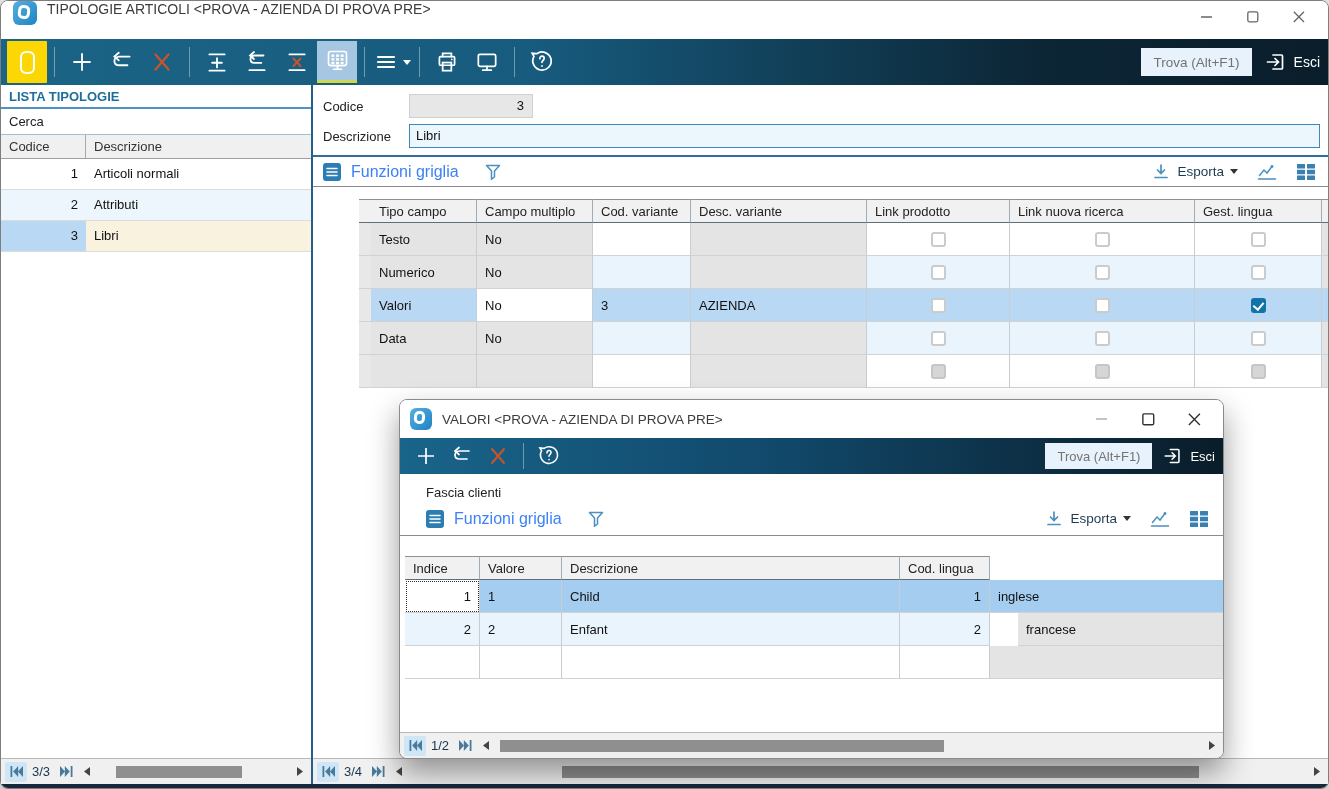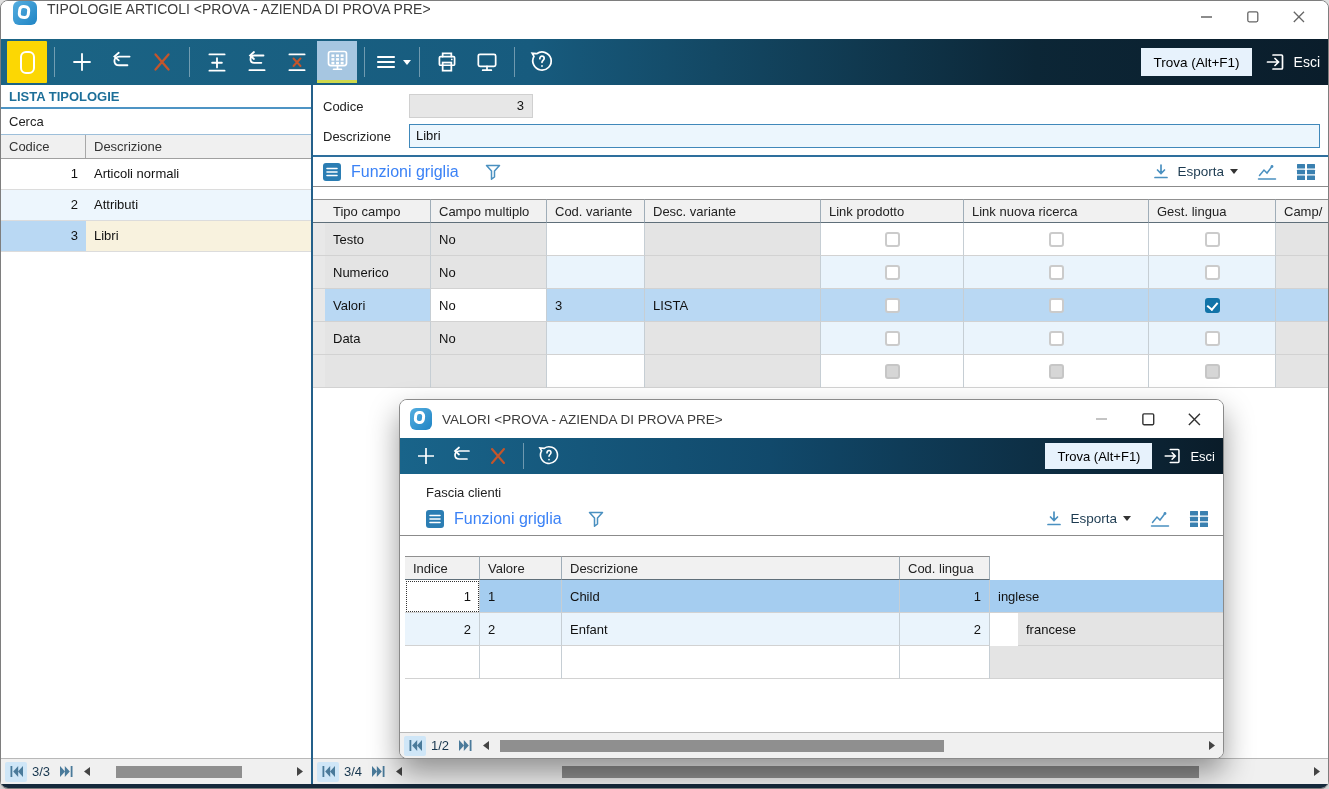--- a/index.html
+++ b/index.html
@@ -15,21 +15,21 @@
   .wbtn { width:46px; height:32px; display:flex; align-items:center; justify-content:center; }
 
   
   .toolbar { height:46px; background:linear-gradient(90deg,#1b6485 0%,#175b7e 40%,#0c2636 78%,#0a1d2b 100%); display:flex; align-items:center; padding:0 8px 0 6px; }
   .tbtn { height:40px; min-width:40px; display:flex; align-items:center; justify-content:center; flex:0 0 auto; }
   .ybtn { width:40px; height:42px; background:#fcd703; display:flex; align-items:center; justify-content:center; border-radius:1px; }
   .ybtn .doc { width:15px; height:23px; border:2.5px solid #fff; border-radius:6px; }
   .tsep { width:1px; height:30px; background:rgba(255,255,255,.38); margin:0 7px; flex:0 0 auto; }
   .tbtn.active { background:#a6c6e1; border-bottom:3px solid #cfd84c; height:42px; }
   .caret-dn { width:0; height:0; border-left:4px solid transparent; border-right:4px solid transparent; border-top:5px solid #fff; margin-left:5px; }
-  .trova-box { margin-left:auto; background:#e7f2fc; color:#000000; height:28px; padding:0 12px; font-size:13.5px; display:flex; align-items:center; flex:0 0 auto; }
+  .trova-box { margin-left:auto; background:#e7f2fc; color:#737373; height:28px; padding:0 12px; font-size:13.5px; display:flex; align-items:center; flex:0 0 auto; }
   .esci { display:flex; align-items:center; gap:6px; color:#fff; font-size:14px; margin-left:12px; flex:0 0 auto; }
 
   
   .content { position:absolute; top:84px; left:0; right:0; bottom:4px; display:flex; background:#fff; }
   .bottom-edge { position:absolute; left:0; right:0; bottom:0; height:4px; background:#15293b; }
 
   
   .sidebar { width:312px; flex:0 0 auto; border-right:2px solid #24608a; display:flex; flex-direction:column; }
   .sb-title { height:24px; line-height:24px; padding-left:8px; font-size:13px; font-weight:700; color:#1d6f99; border-bottom:2px solid #4d94c4; }
   .sb-search { height:26px; display:flex; align-items:center; border-bottom:1px solid #9dbfda; }
@@ -66,21 +66,21 @@
   .fgbar { height:30px; display:flex; align-items:center; padding:0 12px 0 10px; border-bottom:1px solid #8b8b8b; gap:10px; flex:0 0 auto; }
   .fg-label { font-size:16px; color:#3b82f6; }
   .fg-right { margin-left:auto; display:flex; align-items:center; gap:18px; }
   .esporta { display:flex; align-items:center; gap:6px; font-size:13.5px; color:#1c3a50; }
   .caret-dk { width:0; height:0; border-left:4px solid transparent; border-right:4px solid transparent; border-top:5px solid #333; }
   .gspacer { height:12px; flex:0 0 auto; }
 
   
   .grid-row { display:grid; height:33px; }
   .ghead-row { display:grid; height:24px; }
-  .main-cols { grid-template-columns:12px 106px 116px 98px 176px 143px 185px 127px minmax(40px,1fr); }
+  .main-cols { grid-template-columns:12px 106px 116px 98px 176px 143px 185px 127px minmax(40px,1fr);margin-left:46px; }
   .dlg-cols { grid-template-columns:75px 82px 338px 90px 1fr; }
   .gh { background:#f1f1f1; border-top:1px solid #909090; border-bottom:1px solid #5f6f7a; border-right:1px solid #9fadb8; font-size:13px; color:#222; display:flex; align-items:center; padding:0 8px; overflow:hidden; white-space:nowrap; }
   .gc { border-right:1px solid #c6ced4; border-bottom:1px solid #d2d2d2; padding:0 8px; font-size:13px; color:#111; display:flex; align-items:center; overflow:hidden; white-space:nowrap; }
   .gc.ctr { justify-content:center; }
   .gc.rgt { justify-content:flex-end; }
   .ro  { background:#e4e4e4; }
   .alt { background:#eaf4fc; }
   .wh  { background:#fff; }
   .sel { background:#b9d8f3; }
   .dsel{ background:#a5cdf0; }
@@ -388,21 +388,21 @@
               <span class="cb"></span>
             </span>
           <span class="gc ro" style="border-right:none;"></span>
         </div>
 
         <div class="grid-row main-cols">
           <span class="gc stub sel"></span>
           <span class="gc sel">Valori</span>
           <span class="gc wh">No</span>
           <span class="gc sel">3</span>
-          <span class="gc sel">LISTA</span>
+          <span class="gc sel">AZIENDA</span>
           <span class="gc sel ctr">
               <span class="cb"></span>
             </span>
           <span class="gc sel ctr">
               <span class="cb"></span>
             </span>
           <span class="gc sel ctr">
               <span class="cb checked"></span>
             </span>
           <span class="gc sel" style="border-right:none;"></span>

